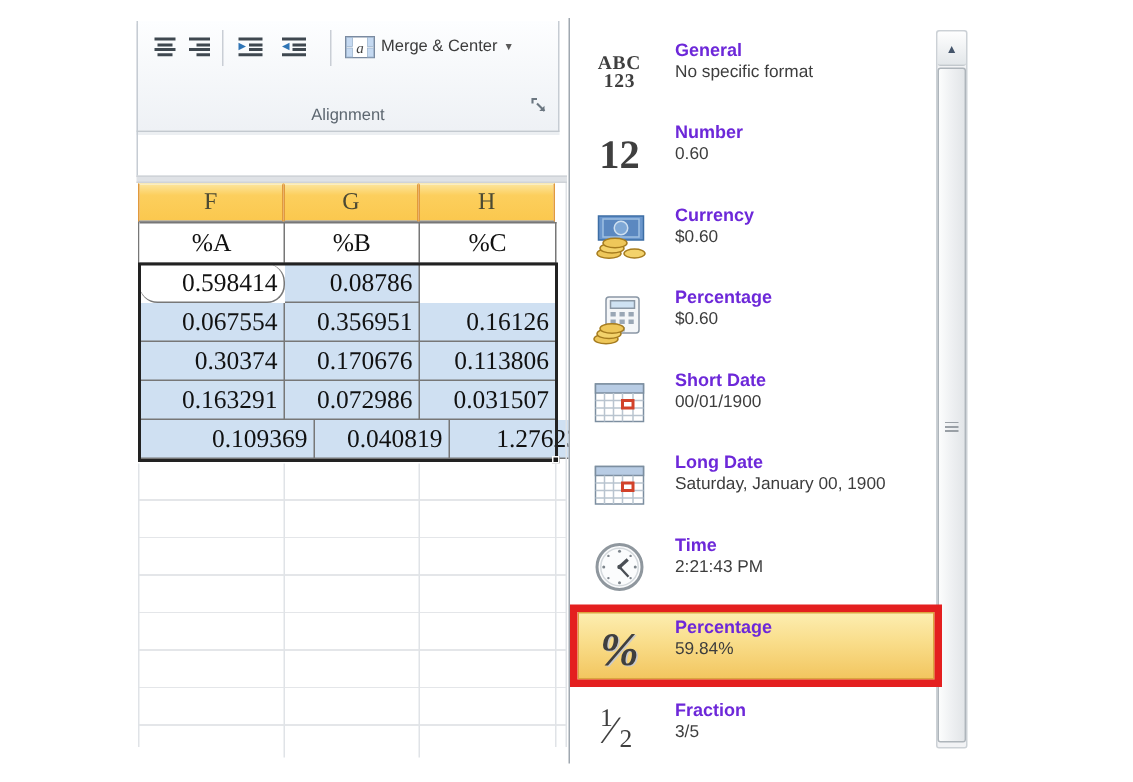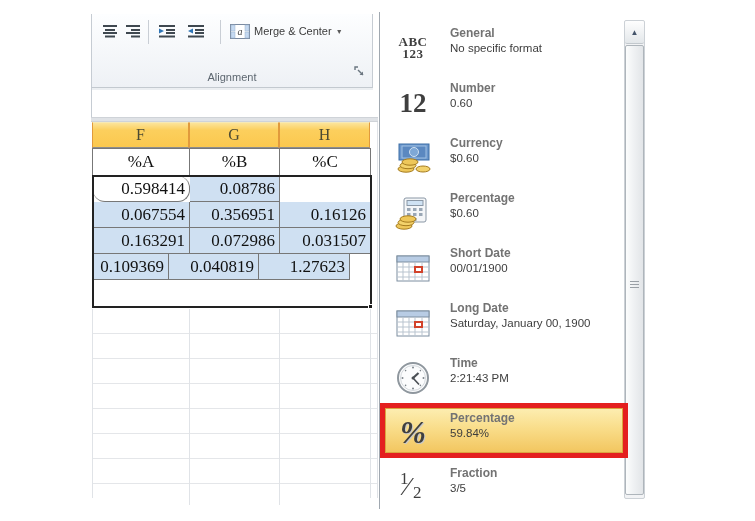--- a/index.html
+++ b/index.html
@@ -56,21 +56,21 @@
   .gridv { position:absolute; width:1px; background:#e0e3e7; }
 
   
   .panel { left:379px; top:12px; width:269px; height:497px; background:#ffffff;
            border-left:1px solid #a0a8b0; }
   .fmt-item { position:absolute; left:2px; width:240px; height:52px; cursor:default; }
   .fmt-icon { position:absolute; left:8px; top:0; width:46px; height:52px;
               display:flex; align-items:center; justify-content:center;
               color:#3f3f3f; font-family:"Liberation Serif", serif; }
   .fmt-title { position:absolute; left:68px; top:4px; font-size:12px; font-weight:bold;
-               color:#737373; white-space:nowrap; }
+               color:#6d28d9; white-space:nowrap; }
   .fmt-sub { position:absolute; left:68px; top:20px; font-size:11.5px; color:#3d3d3d;
              white-space:nowrap; }
   .glyph-abc { font-weight:bold; font-size:13px; line-height:12px; text-align:center;
                letter-spacing:0.5px; }
   .glyph-big { font-weight:bold; font-size:27px; }
   .glyph-pct { font-weight:bold; font-size:31px; font-style:italic;
                text-shadow:1px 1px 0 #c9c9c9; }
   .glyph-frac { position:relative; width:26px; height:34px; font-size:17px; }
   .glyph-frac .fn { position:absolute; left:0; top:-2px; }
   .glyph-frac .fs { position:absolute; left:5px; top:1px; font-size:26px; font-weight:200; }
@@ -175,26 +175,31 @@
     <div class="row">
       <div class="cell num active" style="width:97px;">0.598414</div>
       <div class="cell num" style="width:90px;padding-left:20px;">0.08786</div>
     </div>
     <div class="row">
       <div class="cell num" style="width:97px;text-align:center;">0.067554</div>
       <div class="cell num" style="width:90px;">0.356951</div>
       <div class="cell num" style="width:91px;">0.16126</div>
     </div>
     <div class="row">
+      <div class="cell num" style="width:97px;">0.30374</div>
+      <div class="cell num" style="width:90px;">0.170676</div>
+      <div class="cell num" style="width:91px;">0.113806</div>
+    </div>
+    <div class="row">
       <div class="cell num" style="width:97px;">0.163291</div>
       <div class="cell num" style="width:90px;">0.072986</div>
       <div class="cell num" style="width:91px;">0.031507</div>
     </div>
     <div class="row">
-      <div class="cell num" style="width:76px;">0.109369</div>
+      <div class="cell num" style="width:117px;">0.109369</div>
       <div class="cell num" style="width:90px;">0.040819</div>
       <div class="cell num" style="width:91px;">1.27623</div>
     </div>
   </div>
 </div>
 
 <div class="abs sel-border">
   <div class="fill-handle"></div>
 </div>
 

